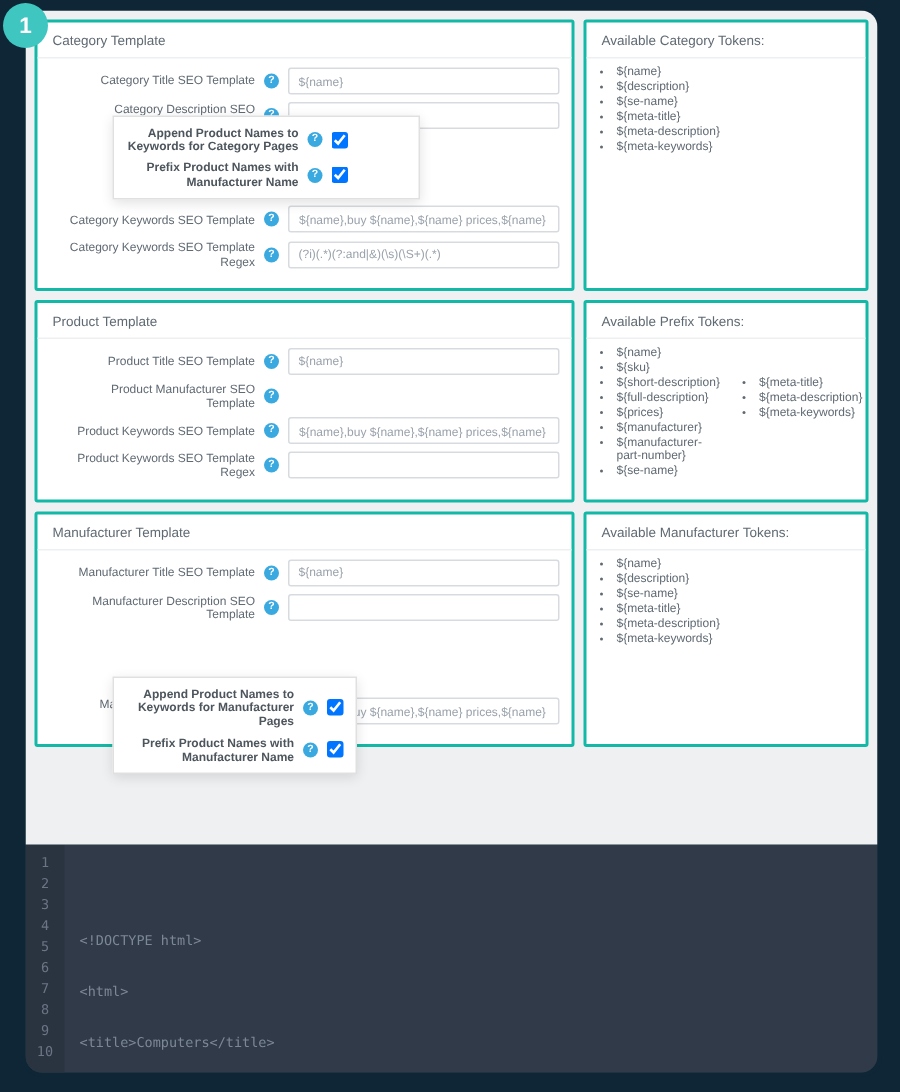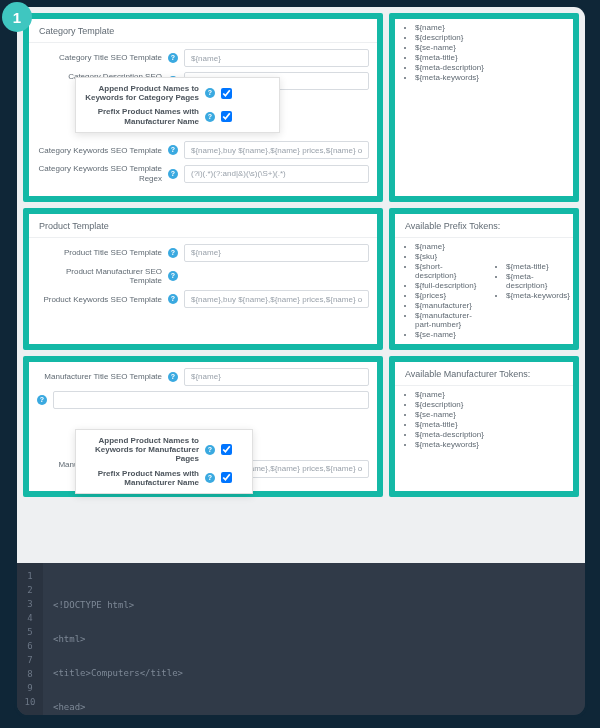--- a/index.html
+++ b/index.html
@@ -36,32 +36,32 @@
   .form-area {
     background: #eef0f2;
     height: 556px;
     overflow: hidden;
     position: relative;
   }
   .panel-row { display: flex; gap: 6px; padding: 0 6px 6px 6px; }
   .panel-row:first-child { padding-top: 6px; }
   .panel {
     background: #fff;
-    border: 6px solid #14b8a6;
+    border: 2px solid #14b8a6;
     border-radius: 2px;
   }
   .panel.left { flex: 1; }
   .panel.right { width: 190px; }
   .panel-head {
     font-size: 9px;
     color: #606a73;
     padding: 7px 10px 6px 10px;
     border-bottom: 1px solid #edeff1;
   }
-  .panel-body { padding: 6px 8px 8px 8px; }
+  .panel-body { padding: 6px 8px 8px 8px; margin-left: 12px; }
   .form-row {
     display: flex;
     align-items: center;
     gap: 6px;
     margin-bottom: 5px;
   }
   .form-row .lbl {
     width: 125px;
     text-align: right;
     font-size: 8px;
@@ -123,23 +123,24 @@
     background: #2a3340;
     color: #6b7685;
     width: 26px;
     text-align: center;
     padding-top: 6px;
   }
   .gutter div { height: 14px; line-height: 14px; }
   .code {
     flex: 1;
     color: #7d8896;
-    padding: 15px 6px 0 10px;
+    padding: 2px 6px 0 10px;
     white-space: pre-wrap;
     word-break: break-all;
+    margin-top: 36px;
   }
   .code .line { min-height: 14px; line-height: 14px; }
 </style>
 </head>
 <body>
 
 <div class="badge">1</div>
 
 <div class="frame">
   <div class="form-area">
@@ -165,20 +166,21 @@
             <input type="text" value="${name},buy ${name},${name} prices,${name} online" style="">
           </div>
           <div class="form-row">
             <div class="lbl">Category Keywords SEO Template Regex</div>
             <span class="help-icon">?</span>
             <input type="text" value="(?i)(.*)(?:and|&amp;)(\s)(\S+)(.*)" style="">
           </div>
         </div>
       </div>
       <div class="panel right">
+        <div class="panel-head">Available Category Tokens:</div>
         <ul class="tokenlist">
           <li>${name}</li>
           <li>${description}</li>
           <li>${se-name}</li>
           <li>${meta-title}</li>
           <li>${meta-description}</li>
           <li>${meta-keywords}</li>
         </ul>
       </div>
     </div>
@@ -206,20 +208,25 @@
             <input type="text" value="${name}" style="">
           </div>
           <div class="form-row">
             <div class="lbl">Product Manufacturer SEO Template</div>
             <span class="help-icon">?</span>
           </div>
           <div class="form-row">
             <div class="lbl">Product Keywords SEO Template</div>
             <span class="help-icon">?</span>
             <input type="text" value="${name},buy ${name},${name} prices,${name} online" style="">
+          </div>
+          <div class="form-row">
+            <div class="lbl">Product Keywords SEO Template Regex</div>
+            <span class="help-icon">?</span>
+            <input type="text" value="" style="">
           </div>
         </div>
       </div>
       <div class="panel right">
         <div class="panel-head">Available Prefix Tokens:</div>
         <div class="tok-cols">
           <ul class="tokenlist">
             <li>${name}</li>
             <li>${sku}</li>
             <li>${short-description}</li>
@@ -233,27 +240,29 @@
             <li>${meta-title}</li>
             <li>${meta-description}</li>
             <li>${meta-keywords}</li>
           </ul>
         </div>
       </div>
     </div>
 
     <div class="panel-row">
       <div class="panel left">
+        <div class="panel-head">Manufacturer Template</div>
         <div class="panel-body">
           <div class="form-row">
             <div class="lbl">Manufacturer Title SEO Template</div>
             <span class="help-icon">?</span>
             <input type="text" value="${name}" style="">
           </div>
           <div class="form-row">
+            <div class="lbl">Manufacturer Description SEO Template</div>
             <span class="help-icon">?</span>
             <input type="text" value="" style="">
           </div>
           <div style="height:46px"></div>
           <div class="form-row">
             <div class="lbl">Manufacturer Keywords SEO Template</div>
             <span class="help-icon">?</span>
             <input type="text" value="${name},buy ${name},${name} prices,${name} online" style="">
           </div>
         </div>
@@ -264,21 +273,21 @@
           <li>${name}</li>
           <li>${description}</li>
           <li>${se-name}</li>
           <li>${meta-title}</li>
           <li>${meta-description}</li>
           <li>${meta-keywords}</li>
         </ul>
       </div>
     </div>
 
-    <div class="callout" style="left:58px; top:422px; width:178px;">
+    <div class="callout" style="left:58px; top:444px; width:163px;">
       <div class="form-row">
         <div class="lbl">Append Product Names to Keywords for Manufacturer Pages</div>
         <span class="help-icon">?</span>
         <input type="checkbox" class="chk" checked="" style="">
       </div>
       <div class="form-row" style="margin-bottom:0">
         <div class="lbl">Prefix Product Names with Manufacturer Name</div>
         <span class="help-icon">?</span>
         <input type="checkbox" class="chk" checked="" style="">
       </div>

